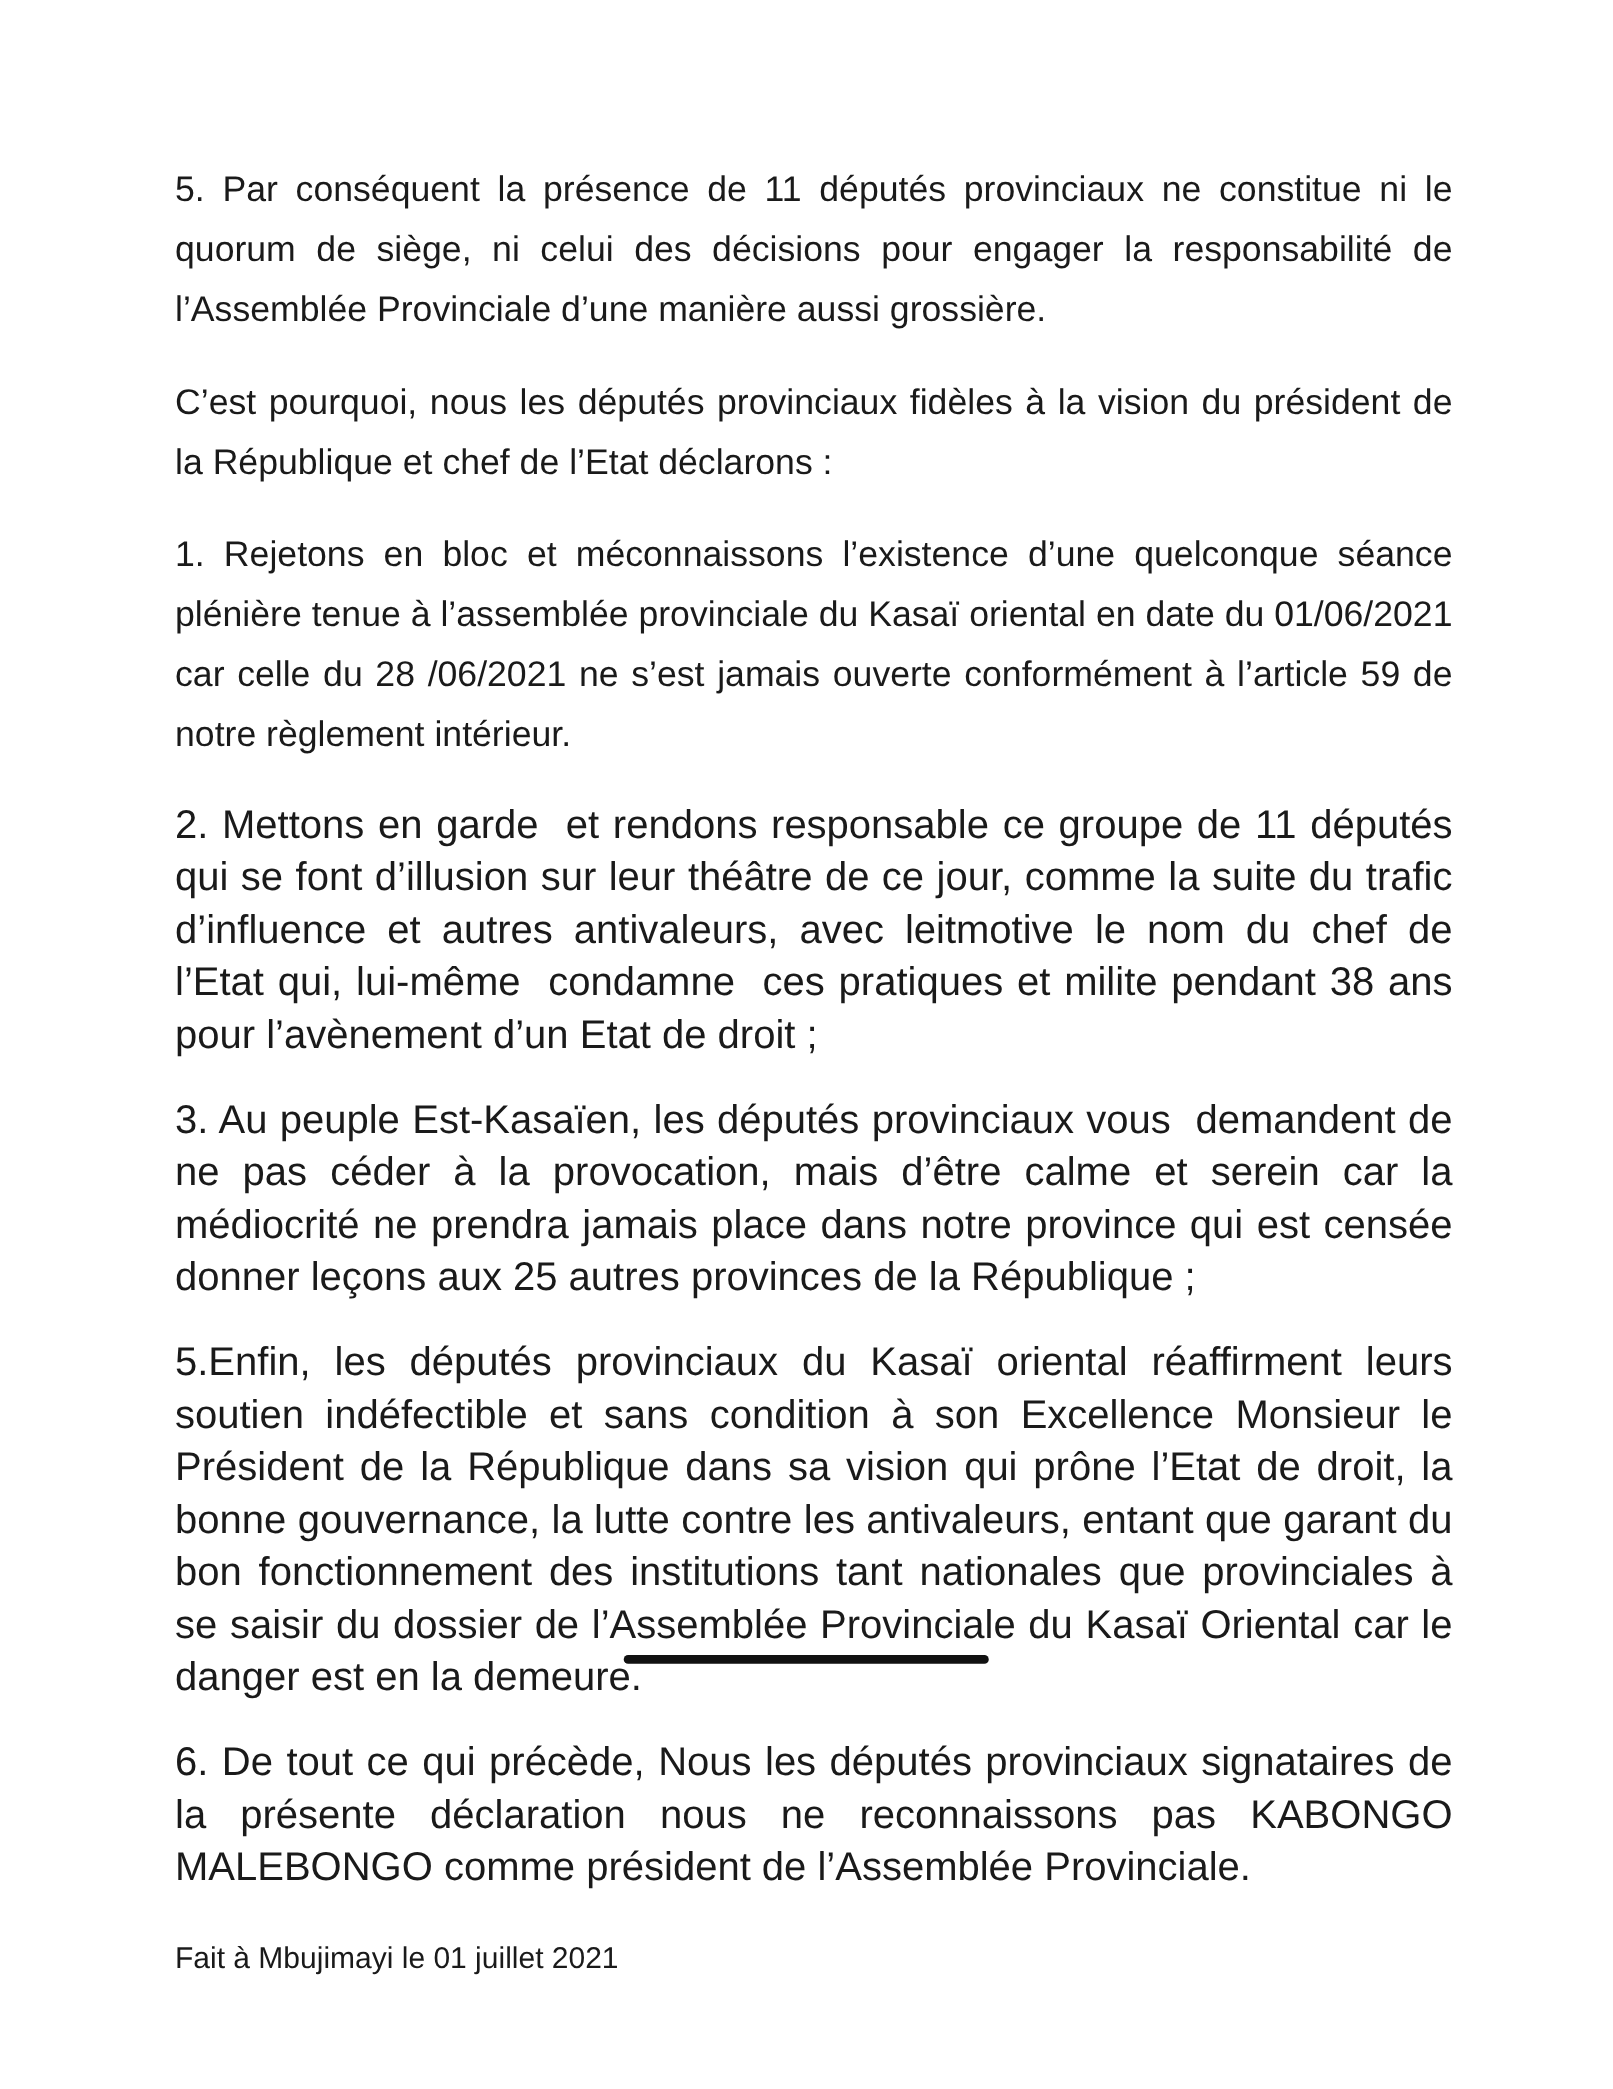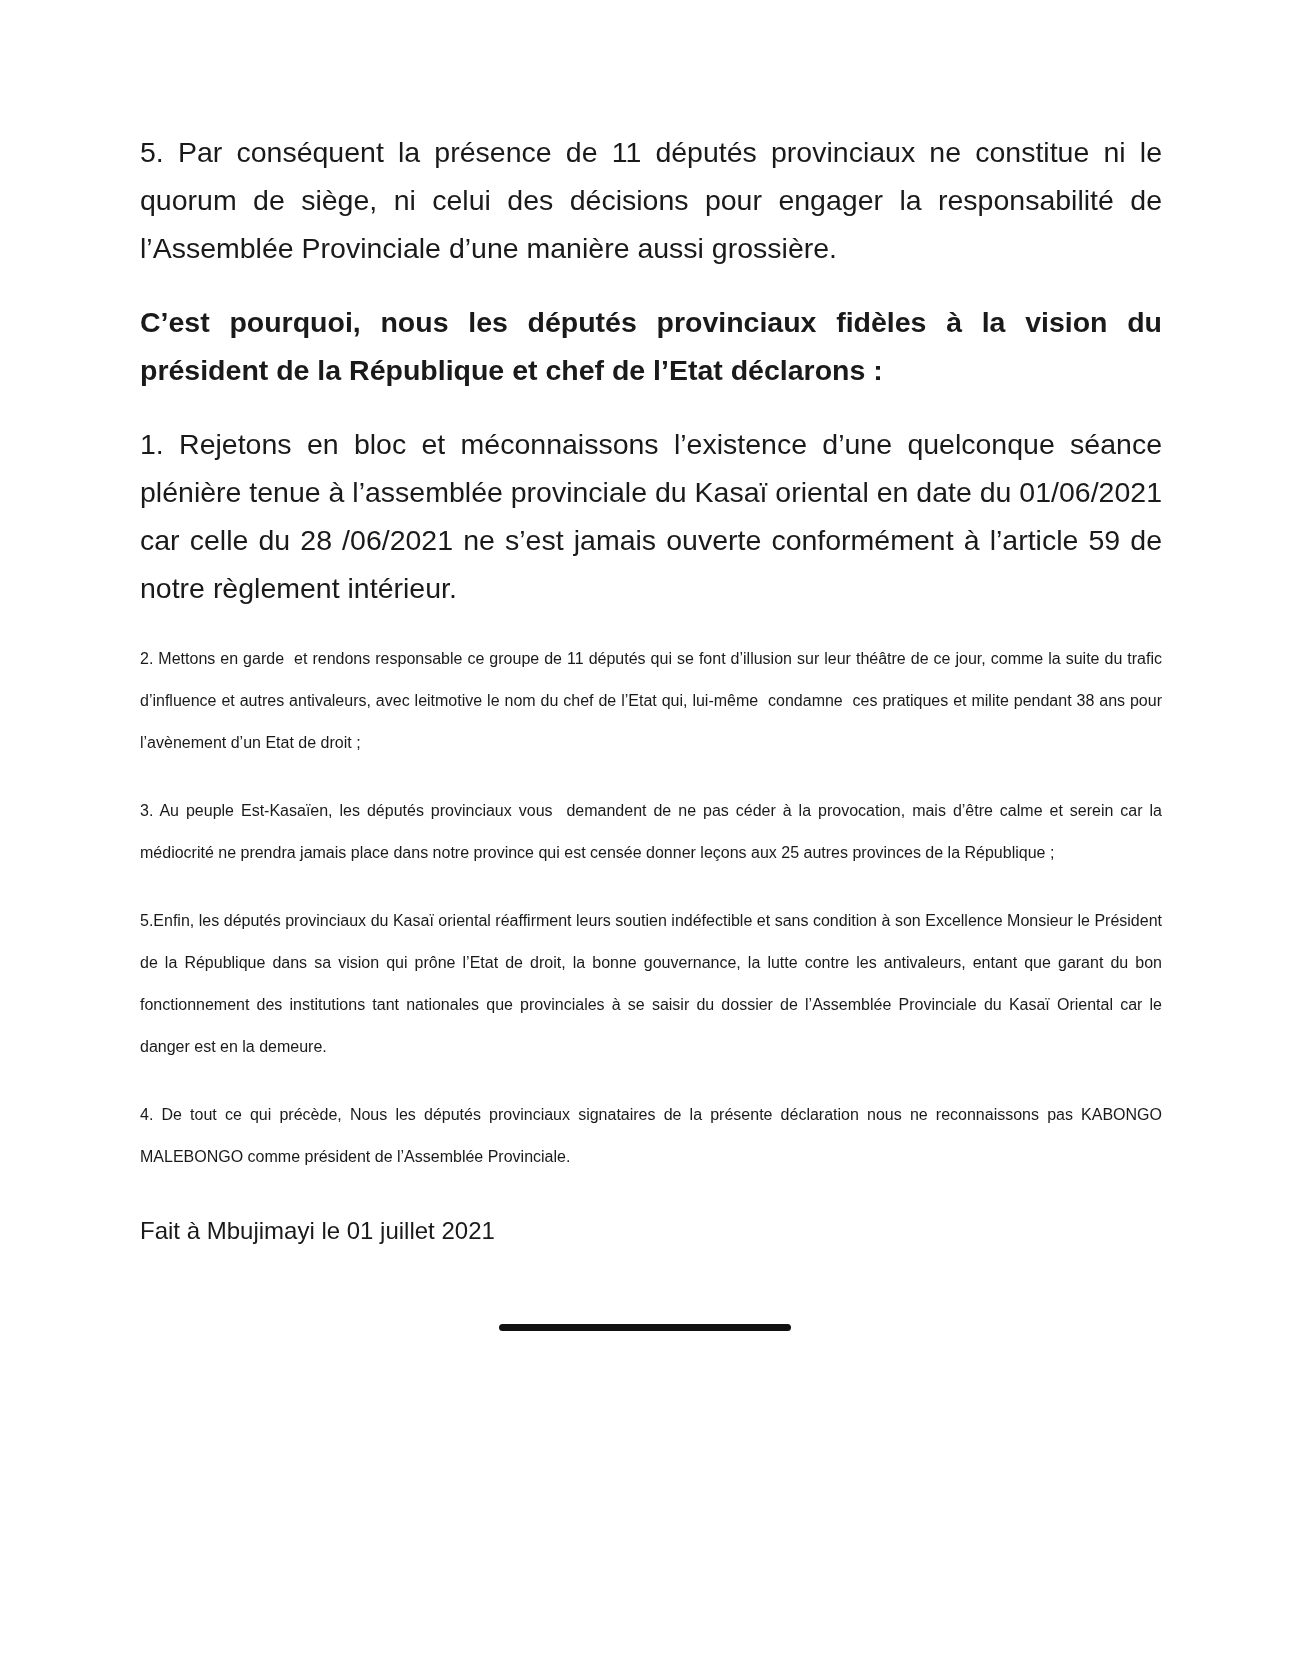--- a/index.html
+++ b/index.html
@@ -30,25 +30,25 @@
   }
   .para {
     margin: 0 0 26px 0;
     white-space: pre-wrap;
   }
   .para.size-large {
     font-size: 28.5px;
     line-height: 48px;
   }
   .para.size-small {
-    font-size: 16px;
+    font-size: 32px;
     line-height: 42px;
   }
   .para.weight-bold {
-    font-weight: bold;
+    font-weight: normal;
   }
   .para.align-justify {
     text-align: justify;
     text-justify: inter-word;
   }
   .dateline {
     margin-top: 32px;
     font-size: 24px;
     line-height: 42px;
     text-align: left;
@@ -70,18 +70,18 @@
 
 <div class="page">
   <div class="doc-content">
     <div id="paragraphs">
         <p class="para size-large weight-normal align-justify">5. Par conséquent la présence de 11 députés provinciaux ne constitue ni le quorum de siège, ni celui des décisions pour engager la responsabilité de l’Assemblée Provinciale d’une manière aussi grossière.</p>
         <p class="para size-large weight-bold align-justify">C’est pourquoi, nous les députés provinciaux fidèles à la vision du président de la République et chef de l’Etat déclarons :</p>
         <p class="para size-large weight-normal align-justify">1. Rejetons en bloc et méconnaissons l’existence d’une quelconque séance plénière tenue à l’assemblée provinciale du Kasaï oriental en date du 01/06/2021 car celle du 28 /06/2021 ne s’est jamais ouverte conformément à l’article 59 de notre règlement intérieur.</p>
         <p class="para size-small weight-normal align-justify">2. Mettons en garde  et rendons responsable ce groupe de 11 députés qui se font d’illusion sur leur théâtre de ce jour, comme la suite du trafic d’influence et autres antivaleurs, avec leitmotive le nom du chef de l’Etat qui, lui-même  condamne  ces pratiques et milite pendant 38 ans pour l’avènement d’un Etat de droit ;</p>
         <p class="para size-small weight-normal align-justify">3. Au peuple Est-Kasaïen, les députés provinciaux vous  demandent de ne pas céder à la provocation, mais d’être calme et serein car la médiocrité ne prendra jamais place dans notre province qui est censée donner leçons aux 25 autres provinces de la République ;</p>
         <p class="para size-small weight-normal align-justify">5.Enfin, les députés provinciaux du Kasaï oriental réaffirment leurs soutien indéfectible et sans condition à son Excellence Monsieur le Président de la République dans sa vision qui prône l’Etat de droit, la bonne gouvernance, la lutte contre les antivaleurs, entant que garant du bon fonctionnement des institutions tant nationales que provinciales à se saisir du dossier de l’Assemblée Provinciale du Kasaï Oriental car le danger est en la demeure.</p>
-        <p class="para size-small weight-normal align-justify">4. De tout ce qui précède, Nous les députés provinciaux signataires de la présente déclaration nous ne reconnaissons pas KABONGO MALEBONGO comme président de l’Assemblée Provinciale.</p>
+        <p class="para size-small weight-normal align-justify">6. De tout ce qui précède, Nous les députés provinciaux signataires de la présente déclaration nous ne reconnaissons pas KABONGO MALEBONGO comme président de l’Assemblée Provinciale.</p>
       </div>
     <div class="dateline">Fait à Mbujimayi le 01 juillet 2021</div>
   </div>
   <div class="home-indicator" style="background: rgb(17, 17, 17);"></div>
 </div>
 
 </body></html>

